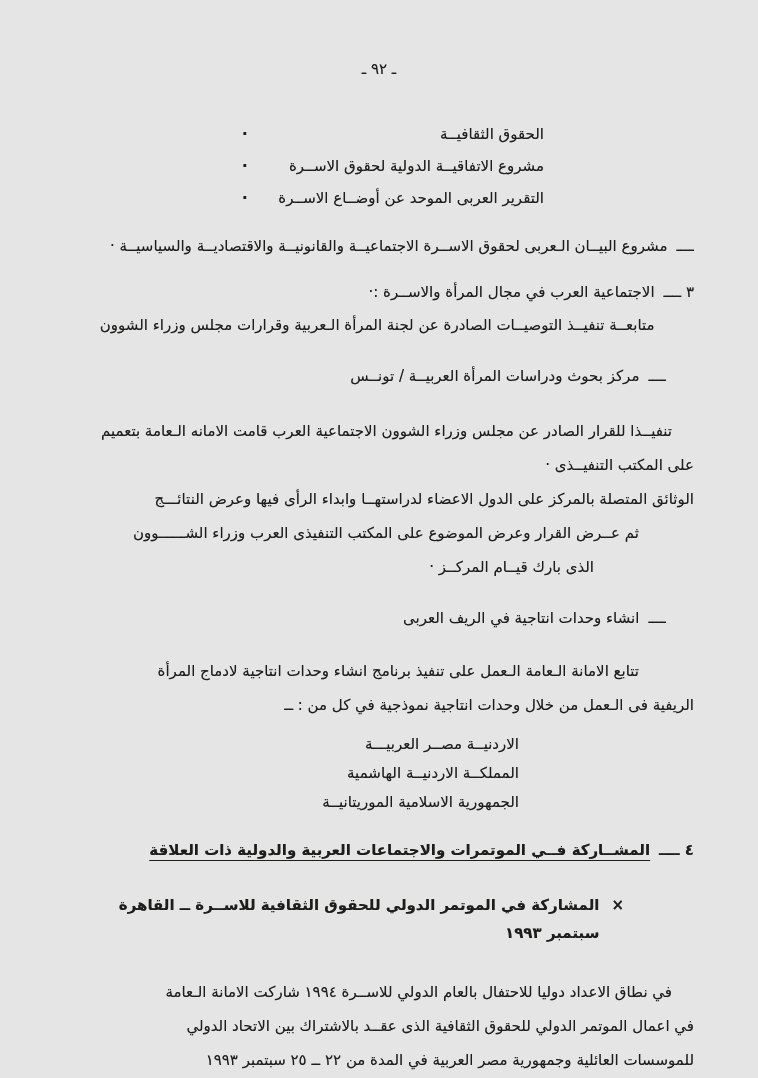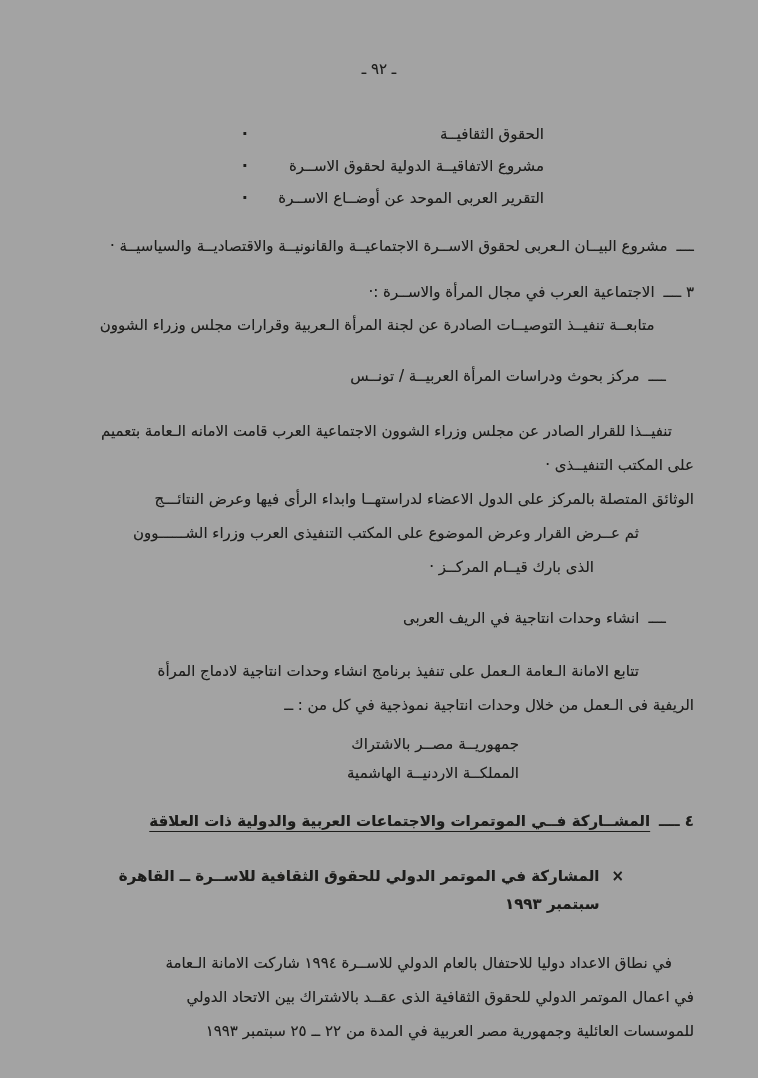--- a/index.html
+++ b/index.html
@@ -1,21 +1,21 @@
 <!DOCTYPE html>
 <html lang="ar" dir="rtl"><head>
 <meta charset="utf-8">
 <style>
   html, body { margin: 0; padding: 0; background: #ffffff; }
   .page {
     position: relative;
     width: 758px;
     height: 1078px;
     box-sizing: border-box;
-    background: #a3a3a3;
+    background: #e5e5e5;
     padding: 60px 64px 0 64px;
     direction: rtl;
     font-family: "DejaVu Sans", sans-serif;
     font-size: 15px;
     color: #1d1d1b;
     overflow: hidden;
     text-shadow: 0 0 0.5px rgba(30,30,30,0.45);
   }
   .page-number {
     text-align: center;
@@ -140,22 +140,23 @@
     <span class="marker">ــــ</span>
     <span>انشاء وحدات انتاجية في الريف العربى</span>
   </div>
 
   <div class="para paraC">
     <div class="pline mr55">تتابع الامانة الـعامة الـعمل على تنفيذ برنامج انشاء وحدات انتاجية لادماج المرأة</div>
     <div class="pline">الريفية فى الـعمل من خلال وحدات انتاجية نموذجية في كل من : ــ</div>
   </div>
 
   <div class="countries">
-    <div class="country">جمهوريــة مصــر بالاشتراك</div>
+    <div class="country">الاردنيــة مصــر العربيـــة</div>
     <div class="country">المملكــة الاردنيــة الهاشمية</div>
+    <div class="country">الجمهورية الاسلامية الموريتانيــة</div>
   </div>
 
   <div class="num-row head4">
     <span class="num bold">٤ ــــ</span>
     <div class="bold underline">المشــاركة فــي الموتمرات والاجتماعات العربية والدولية ذات العلاقة</div>
   </div>
 
   <div class="conf-row">
     <span class="bold">×</span>
     <span class="bold">المشاركة في الموتمر الدولي للحقوق الثقافية للاســرة ــ القاهرة سبتمبر ١٩٩٣</span>

